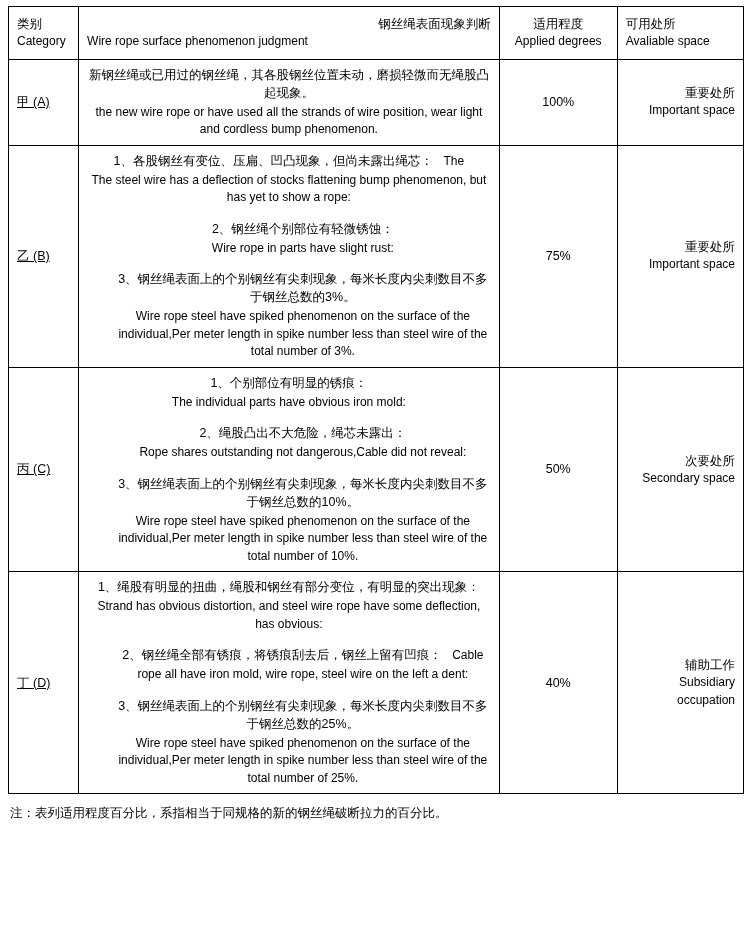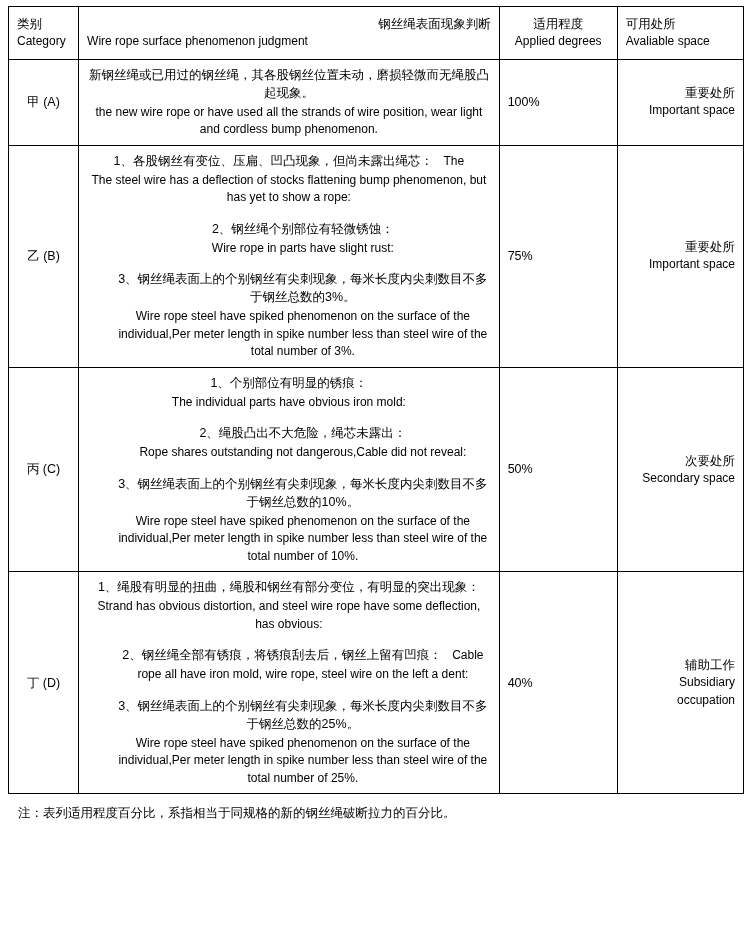--- a/index.html
+++ b/index.html
@@ -44,25 +44,26 @@
     vertical-align: middle;
     font-size: 12.5px;
     line-height: 1.5;
   }
   .head-left { text-align: left; }
   .head-center { text-align: center; }
   .cn { font-size: 12.5px; }
   .en { font-size: 12px; }
 
   .cat-cell {
-    text-align: center;
     font-size: 13px;
     line-height: 1.5;
+    text-decoration: underline;
   }
   .deg-cell {
+    text-align: center;
     font-size: 12.5px;
     margin-left: 41px;
   }
   .space-cell {
     text-align: right;
     font-size: 12.5px;
     line-height: 1.5;
   }
   .desc-cell {
     text-align: left;
@@ -78,21 +79,21 @@
   .desc-block + .desc-block {
     margin-top: 13px;
     margin-left: 28px;
   }
   .note {
     margin-top: 10px;
     font-size: 12.5px;
     line-height: 1.55;
     padding: 0 2px;
   }
-  .note p { margin: 8px; }
+  .note p { margin: 0; }
   .note p + p { margin-top: 2px; }
 </style>
 </head>
 <body>
 
 <div class="page">
 
   <table class="rope-table">
     <colgroup>
       <col class="col-cat">

